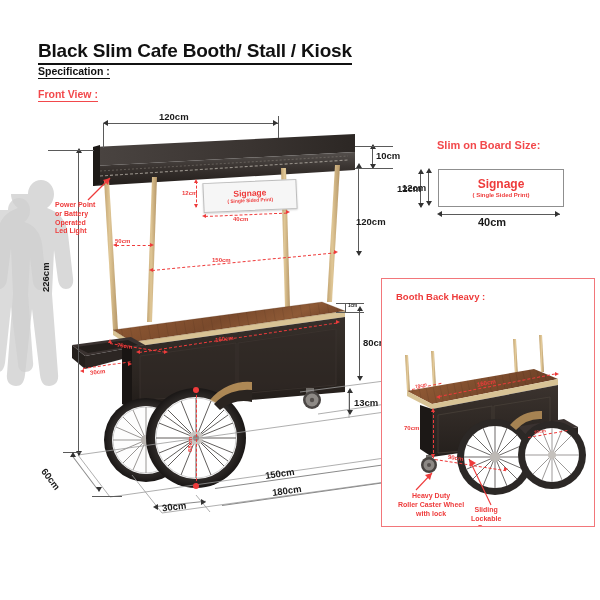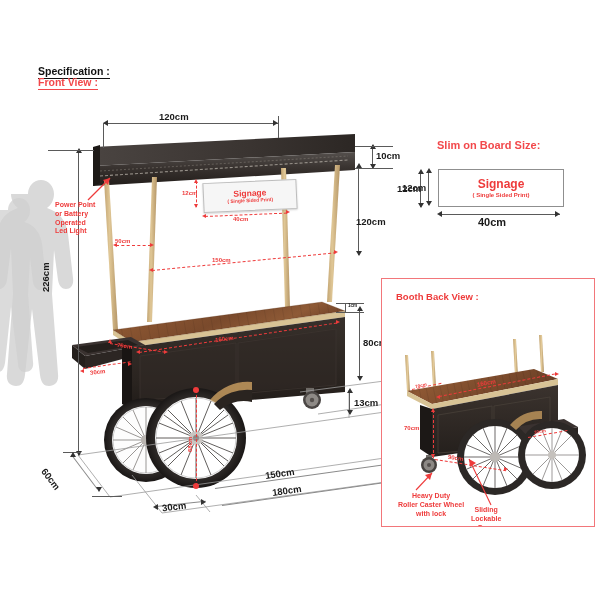--- a/index.html
+++ b/index.html
@@ -15,21 +15,21 @@
     position:absolute;left:38px;top:40px;
     font-size:19px;font-weight:bold;color:#111;letter-spacing:-0.2px;
     border-bottom:2px solid #111;padding-bottom:1px;
   }
   .spec{
     position:absolute;left:38px;top:65px;
     font-size:10.5px;font-weight:bold;color:#111;
     border-bottom:1.4px solid #111;padding-bottom:1px;
   }
   .frontview{
-    position:absolute;left:38px;top:76px;
+    position:absolute;left:38px;top:88px;
     font-size:10.5px;font-weight:bold;color:#f2484b;
     border-bottom:1.4px solid #f2484b;padding-bottom:1px;
   }
 
   
   .dimtxt{position:absolute;font-size:9.5px;font-weight:bold;color:#1a1a1a;white-space:nowrap;}
   .dimtxt.red{color:#ee3b3b;}
   .dimtxt.sm{font-size:6px;}
   .dimtxt.xs{font-size:4.6px;}
   .note{position:absolute;font-size:7px;font-weight:bold;color:#ee3b3b;line-height:1.25;text-align:center;white-space:nowrap;}
@@ -83,20 +83,21 @@
     display:flex;flex-direction:column;align-items:center;justify-content:center;
   }
   .sign-board .s1{font-size:8.5px;font-weight:bold;color:#ee3b3b;line-height:1;}
   .sign-board .s2{font-size:4.8px;font-weight:bold;color:#ee3b3b;margin-top:1px;}
 </style>
 </head>
 <body>
 
 <div id="sheet">
 
+  <div class="title">Black Slim Cafe Booth/ Stall  / Kiosk </div>
   <div class="spec">Specification :</div>
   <div class="frontview">Front View :</div>
 
   <svg class="silo" style="left:-2px;top:180px;width:80px;height:310px" viewBox="0 0 80 310">
     <path fill="#d9d9d9" d="M30 14c0-8 6-14 13-14s13 6 13 14c0 7-4 12-7 14 12 4 19 12 21 26l5 44c1 7-2 11-7 11-4 0-7-3-8-9l-4-30-2 44 6 80c1 8-3 12-9 12-5 0-8-3-9-11l-8-66-7 66c-1 8-4 11-9 11-6 0-10-4-9-12l6-80-2-46-4 32c-1 6-4 9-8 9-5 0-8-4-7-11l5-44c2-14 9-22 21-26-3-2-7-7-7-14z"></path>
     <path fill="#cfcfcf" d="M10 30c0-7 5-12 11-12s11 5 11 12c0 6-3 10-6 12 10 3 16 10 18 22l4 37c1 6-2 9-6 9-3 0-6-3-7-8l-3-25-2 37 5 68c1 7-3 10-8 10-4 0-7-3-7-9l-7-56-6 56c-1 6-3 9-7 9-5 0-9-3-8-10l5-68-2-39-3 27c-1 5-3 8-7 8-4 0-7-3-6-9l4-37c2-12 8-19 18-22-3-2-6-6-6-12z" opacity="0.75"></path>
   </svg>
 
   <svg id="cart" viewBox="0 0 600 600">
     <defs>
@@ -365,21 +366,21 @@
   <div class="line vline" style="left:428px;top:170px;height:35px;"></div>
   <div class="arrowhead ah-u" style="left:426px;top:168px;"></div>
   <div class="arrowhead ah-d" style="left:426px;top:201px;"></div>
   <div class="dimtxt" style="left:402px;top:182px;">12cm</div>
   <div class="line hline" style="left:440px;top:214px;width:120px;"></div>
   <div class="arrowhead ah-l" style="left:437px;top:211px;"></div>
   <div class="arrowhead ah-r" style="left:555px;top:211px;"></div>
   <div class="dimtxt" style="left:478px;top:216px;font-size:11px;">40cm</div>
 
   <div id="backpanel">
-    <div class="bp-title">Booth Back View :</div>
+    <div class="bp-title">Booth Back Heavy :</div>
 
     <svg style="position:absolute;left:0;top:0;width:212px;height:247px" viewBox="0 0 212 247">
       <defs>
         <linearGradient id="bwood" x1="0" y1="0" x2="1" y2="0.4">
           <stop offset="0%" stop-color="#6e4128"></stop>
           <stop offset="30%" stop-color="#8d5733"></stop>
           <stop offset="65%" stop-color="#7a4a2c"></stop>
           <stop offset="100%" stop-color="#693f26"></stop>
         </linearGradient>
         <linearGradient id="bbody" x1="0" y1="0" x2="0" y2="1">

